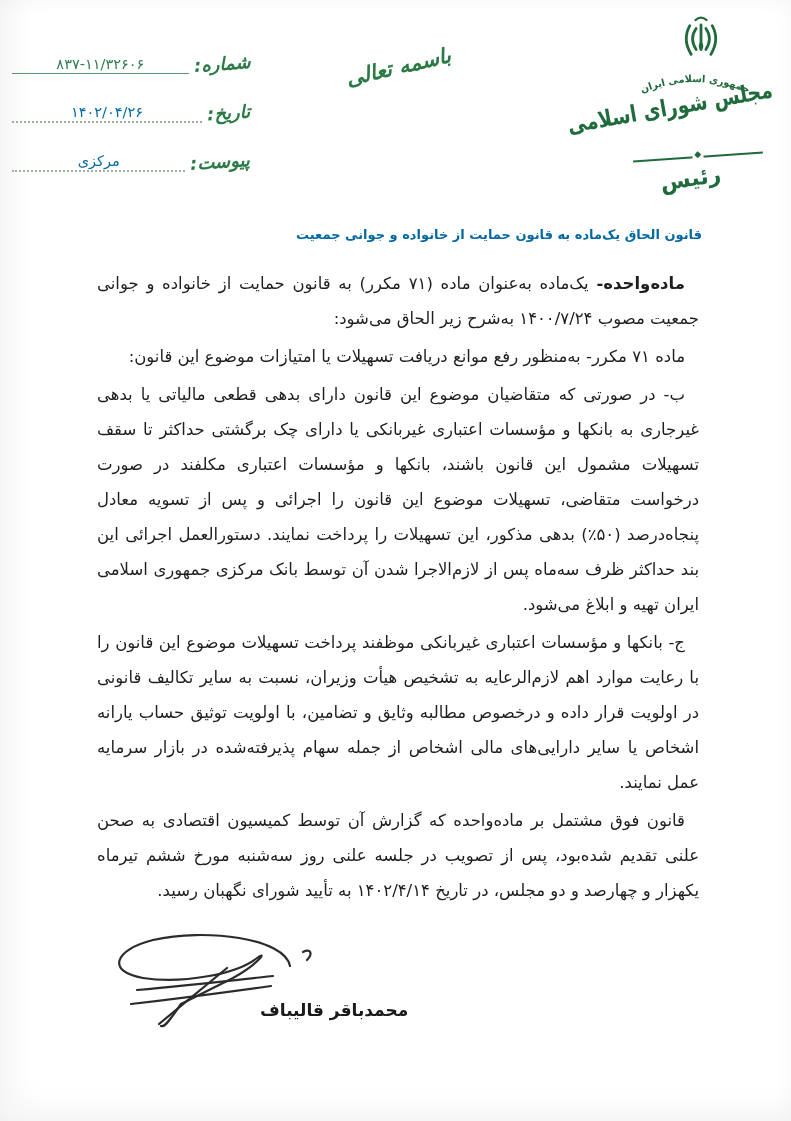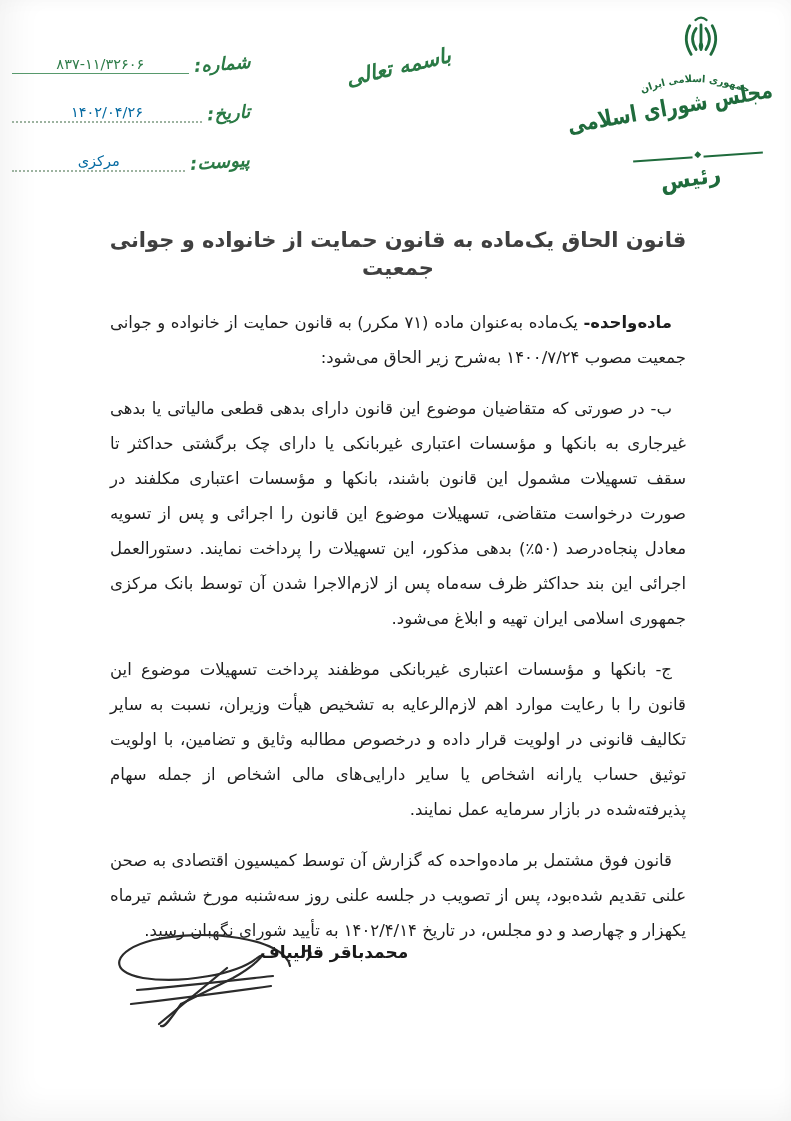--- a/index.html
+++ b/index.html
@@ -78,33 +78,33 @@
     white-space:nowrap;
   }
 
   
   .content {
     position:absolute; top:226px; right:89px; width:608px; z-index:1;
     direction:rtl; text-align:justify;
     font-size:16.5px; color:#1e1e1e;
   }
   .doc-title {
-    font-size:21px; font-weight:bold; color:#404040;
-    text-align:center; margin-bottom:22px; line-height:1.35;
+    font-size:13px; font-weight:bold; color:#0369a1;
+    margin-bottom:22px; line-height:1.35;
   }
-  .content p { line-height:35px; text-indent:14px; margin:16px; }
+  .content p { line-height:35px; text-indent:14px; margin:3px; }
   .content p .lead { font-weight:bold; }
   .gap-sm { margin-top:13px; }
   .gap-xs { margin-top:5px; }
   .closing { margin-top:46px; line-height:31px; }
 
   
   .signature-svg { position:absolute; left:85px; top:926px; z-index:2; }
   .signatory {
-    position:absolute; left:260px; top:942px; z-index:2;
+    position:absolute; left:260px; top:1000px; z-index:2;
     font-size:17px; font-weight:bold; color:#1a1a1a; white-space:nowrap;
   }
 </style>
 </head>
 <body>
 
 <div class="page">
 
   <div class="meta-block">
     <div class="hrow">
@@ -153,20 +153,21 @@
     </div>
     <div class="logo-role">رئیس</div>
   </div>
 
 
   <div class="content">
     <div class="doc-title">قانون الحاق یک‌ماده به قانون حمایت از خانواده و جوانی جمعیت</div>
 
     <p><span class="lead">ماده‌واحده-</span><span> یک‌ماده به‌عنوان ماده (۷۱ مکرر) به قانون حمایت از خانواده و جوانی جمعیت مصوب ۱۴۰۰/۷/۲۴ به‌شرح زیر الحاق می‌شود:</span></p>
 
+    <p class="gap-sm"><span>ماده ۷۱ مکرر- به‌منظور رفع موانع دریافت تسهیلات یا امتیازات موضوع این قانون:</span></p>
 
 
     <p class="gap-xs"><span>ب- در صورتی که متقاضیان موضوع این قانون دارای بدهی قطعی مالیاتی یا بدهی غیرجاری به بانکها و مؤسسات اعتباری غیربانکی یا دارای چک برگشتی حداکثر تا سقف تسهیلات مشمول این قانون باشند، بانکها و مؤسسات اعتباری مکلفند در صورت درخواست متقاضی، تسهیلات موضوع این قانون را اجرائی و پس از تسویه معادل پنجاه‌درصد (۵۰٪) بدهی مذکور، این تسهیلات را پرداخت نمایند. دستورالعمل اجرائی این بند حداکثر ظرف سه‌ماه پس از لازم‌الاجرا شدن آن توسط بانک مرکزی جمهوری اسلامی ایران تهیه و ابلاغ می‌شود.</span></p>
 
     <p><span>ج- بانکها و مؤسسات اعتباری غیربانکی موظفند پرداخت تسهیلات موضوع این قانون را با رعایت موارد اهم لازم‌الرعایه به تشخیص هیأت وزیران، نسبت به سایر تکالیف قانونی در اولویت قرار داده و درخصوص مطالبه وثایق و تضامین، با اولویت توثیق حساب یارانه اشخاص یا سایر دارایی‌های مالی اشخاص از جمله سهام پذیرفته‌شده در بازار سرمایه عمل نمایند.</span></p>
 
     <p class="closing"><span>قانون فوق مشتمل بر ماده‌واحده که گزارش آن توسط کمیسیون اقتصادی به صحن علنی تقدیم شده‌بود، پس از تصویب در جلسه علنی روز سه‌شنبه مورخ ششم تیرماه یکهزار و چهارصد و دو مجلس، در تاریخ ۱۴۰۲/۴/۱۴ به تأیید شورای نگهبان رسید.</span></p>
   </div>
 
   <svg class="signature-svg" width="230" height="110" viewBox="0 0 230 110">

